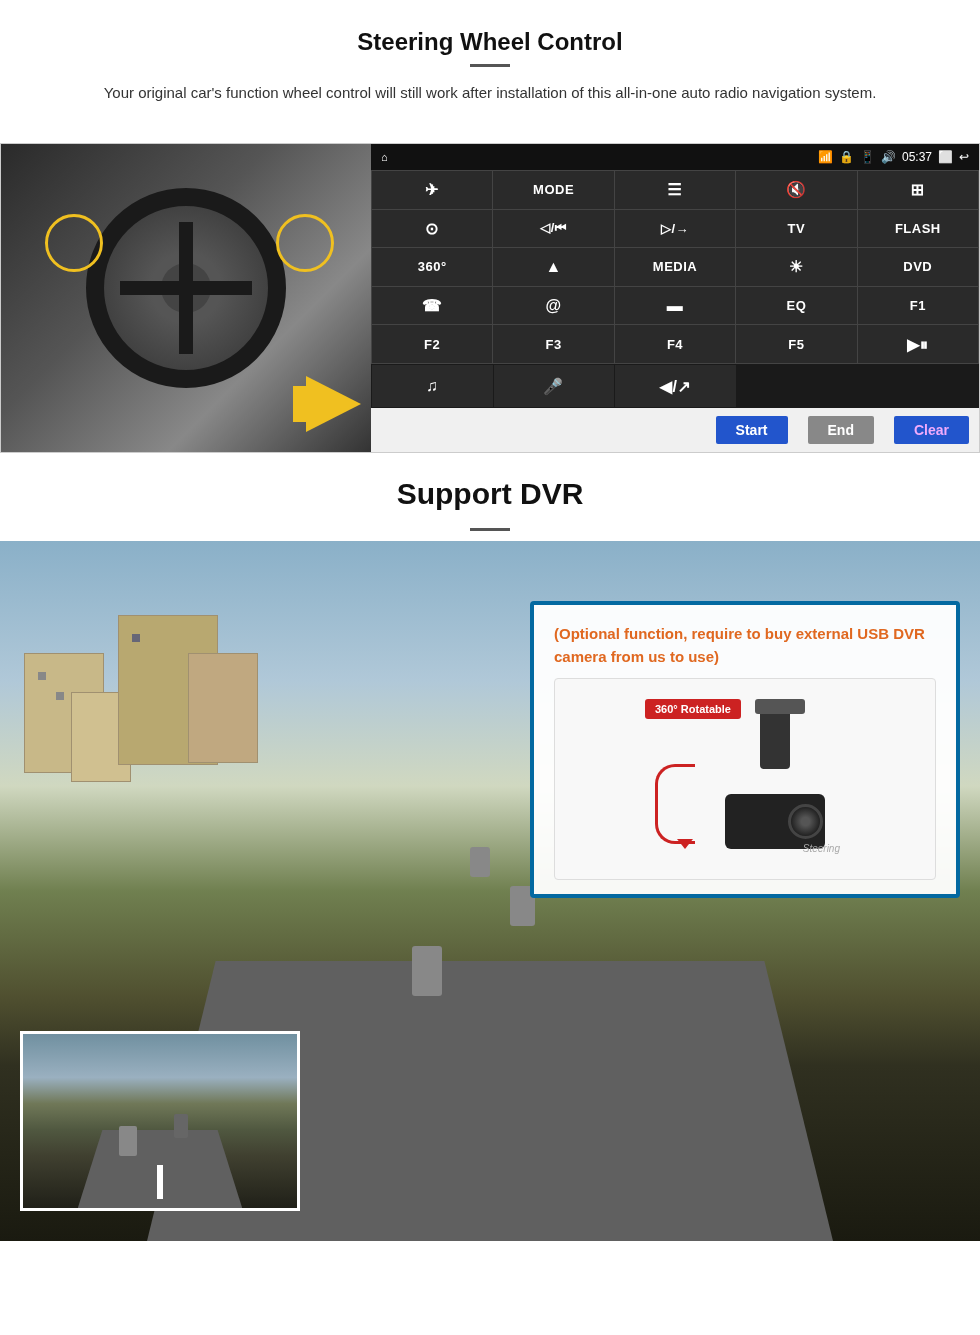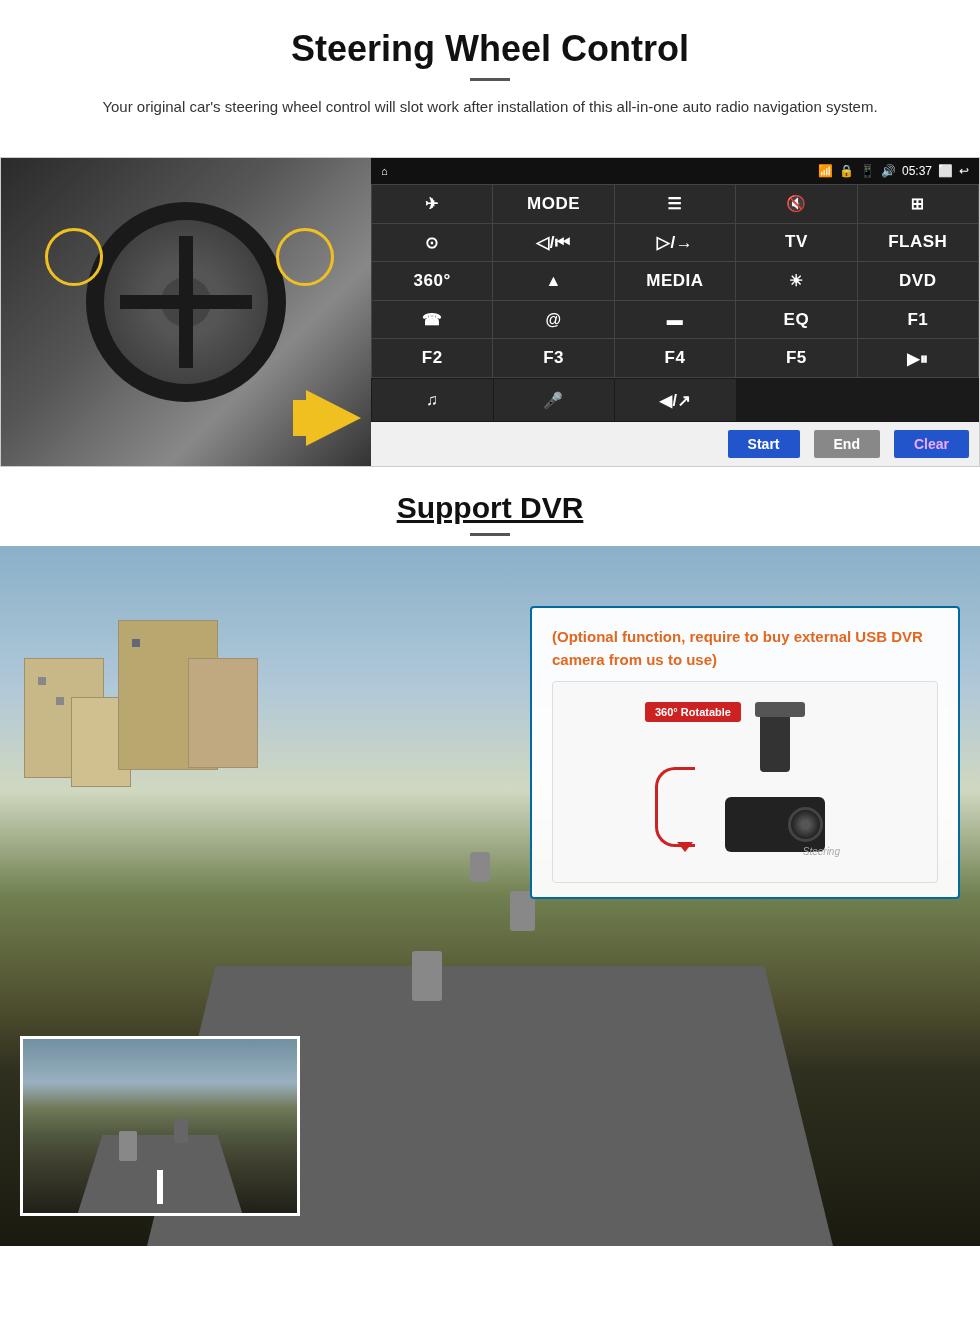--- a/index.html
+++ b/index.html
@@ -10,21 +10,21 @@
       background: #fff;
       overflow-x: hidden;
     }
 
     
     .section-steering {
       padding: 28px 40px 20px;
       text-align: center;
     }
     .section-steering h1 {
-      font-size: 36px;
+      font-size: 24px;
       font-weight: 900;
       color: #111;
       margin-bottom: 8px;
     }
     .section-steering .title-underline {
       width: 40px;
       height: 3px;
       background: #555;
       margin: 0 auto 14px;
     }
@@ -167,35 +167,35 @@
       gap: 1px;
       background: #444;
       padding: 1px;
     }
     .ui-btn {
       background: #2a2a2a;
       color: #fff;
       display: flex;
       align-items: center;
       justify-content: center;
-      font-size: 17px;
+      font-size: 13px;
       font-weight: bold;
       cursor: pointer;
       border: none;
       letter-spacing: 0.5px;
     }
     .ui-btn.icon-btn { font-size: 16px; }
 
     
     .ui-controls {
       background: #f0f0f0;
       display: flex;
       align-items: center;
       justify-content: flex-end;
-      gap: 14px;
+      gap: 20px;
       padding: 12px 10px;
       height: 44px;
     }
     .ctrl-btn {
       padding: 6px 20px;
       font-size: 14px;
       font-weight: bold;
       cursor: pointer;
       border: none;
       border-radius: 2px;
@@ -220,22 +220,21 @@
     }
     .section-dvr-header {
       text-align: center;
       padding: 24px 40px 10px;
       background: #fff;
     }
     .section-dvr-header h2 {
       font-size: 30px;
       font-weight: 900;
       color: #111;
-      margin-bottom: 8px;
-      text-decoration: underline;
+      margin-bottom: 17px;
     }
     .section-dvr-header .title-underline {
       width: 40px;
       height: 3px;
       background: #555;
       margin: 0 auto;
     }
 
     
     .dvr-scene {
@@ -290,21 +289,21 @@
       border-radius: 3px;
     }
 
     
     .dvr-info-box {
       position: absolute;
       right: 20px;
       top: 60px;
       width: 430px;
       background: rgba(255,255,255,0.95);
-      border: 2px solid #0369a1;
+      border: 4px solid #0369a1;
       border-radius: 4px;
       padding: 18px 20px 0;
     }
     .dvr-info-box .optional-text {
       color: #e06820;
       font-size: 15px;
       font-weight: bold;
       line-height: 1.5;
       margin-bottom: 10px;
     }
@@ -477,21 +476,21 @@
       background: #666;
       border-radius: 2px;
     }
   </style>
 </head>
 <body>
 
 <div class="section-steering">
   <h1>Steering Wheel Control</h1>
   <div class="title-underline"></div>
-  <p>Your original car's steering wheel control will slot work after installation of this all-in-one auto radio navigation system.</p>
+  <p>Your original car's function wheel control will still work after installation of this all-in-one auto radio navigation system.</p>
 </div>
 
 <div class="steering-content">
 
   <div class="steering-img">
     <div class="sw-wheel">
       <div class="sw-spoke sw-spoke-h"></div>
       <div class="sw-spoke sw-spoke-v"></div>
     </div>
     <div class="sw-circle-left"></div>

